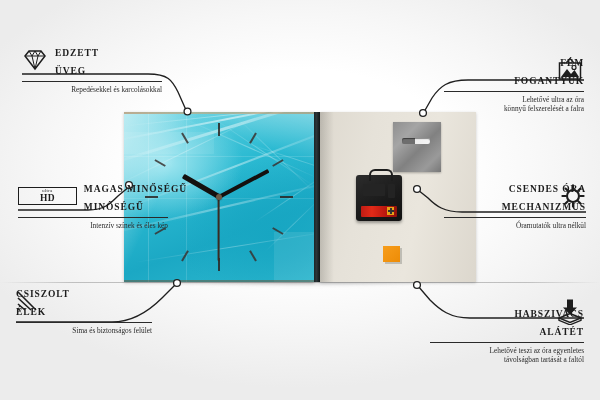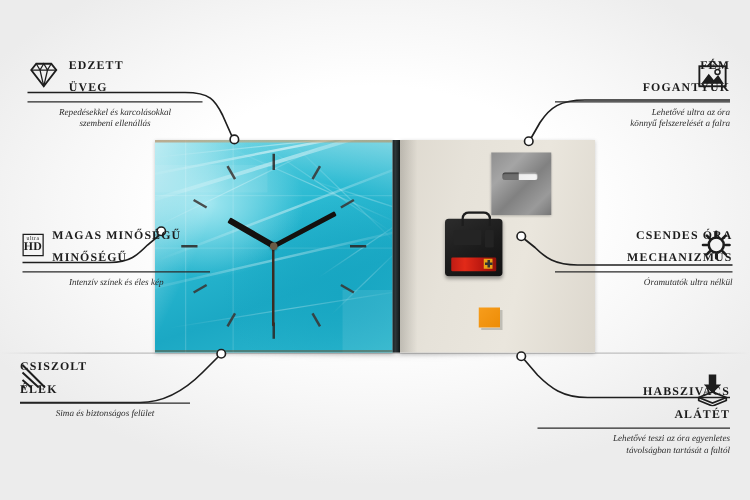--- a/index.html
+++ b/index.html
@@ -86,26 +86,26 @@
   .foampad{
     position:absolute;left:63px;top:134px;width:17px;height:16px;
     background:linear-gradient(135deg,#f79d1c,#ed8c06);
     box-shadow:2px 2px 0 rgba(140,140,132,.45);
   }
   .back-shade{position:absolute;left:0;top:0;width:14px;height:170px;background:linear-gradient(90deg,rgba(60,60,55,.22),rgba(60,60,55,0));}
   
   .callout{position:absolute;}
   .ttl{font-size:9.5px;letter-spacing:.9px;color:#1c1c1c;line-height:11.5px;font-weight:bold;white-space:nowrap;}
   .rule{height:1px;background:#2a2a2a;margin:3px 0 3px;}
-  .sub{font-size:7.3px;line-height:9px;color:#2b2b2b;white-space:nowrap;font-style:italic;}
+  .sub{font-size:7.3px;line-height:9px;color:#2b2b2b;white-space:nowrap;}
   .ico{position:absolute;color:#1d1d1d;}
   svg{display:block;}
   .lead{position:absolute;left:0;top:0;width:600px;height:400px;pointer-events:none;}
   
-  .c-l .ttl,.c-l .sub{text-align:center;}
+  .c-l .ttl,.c-l .sub{text-align:right;}
   .c-r .ttl,.c-r .sub{text-align:right;}
 </style>
 </head>
 <body>
 
 <div class="stage">
 
   <div class="ground-shadow"></div>
   <div class="surface-line"></div>
 
@@ -226,26 +226,25 @@
           <path d="M3 8 L23 8 M7 3 L10 8 L13 21 M19 3 L16 8 L13 21 M10 8 L13 3 L16 8" fill="none" stroke="#1d1d1d" stroke-width="1"></path>
         </svg>
       </span>
       <span>
         <span class="ttl">EDZETT</span><br>
         <span class="ttl">ÜVEG</span>
       </span>
     </div>
     <div class="rule" style="width:140px;"></div>
     <div class="sub">Repedésekkel és karcolásokkal</div>
-    <div class="sub">szembeni ellenállás</div>
   </div>
 
   <div class="callout c-l" style="left:18px;top:178px;width:150px;">
     <div style="display:flex;align-items:center;gap:7px;">
-      <span class="ico" style="position:relative;display:inline-block;border:1.3px solid #1d1d1d;padding:1px 0 1px;line-height:1;text-align:center;">
+      <span class="ico" style="position:relative;display:inline-block;border:1.3px solid #1d1d1d;padding:1px 21px 1px;line-height:1;text-align:center;">
         <span style="display:block;font-size:4.6px;letter-spacing:.4px;">ultra</span>
         <span style="display:block;font-size:9.5px;font-weight:bold;letter-spacing:.3px;">HD</span>
       </span>
       <span>
         <span class="ttl">MAGAS MINŐSÉGŰ</span><br>
         <span class="ttl">MINŐSÉGŰ</span>
       </span>
     </div>
     <div class="rule" style="width:150px;"></div>
     <div class="sub">Intenzív színek és éles kép</div>
@@ -260,21 +259,21 @@
       </span>
       <span>
         <span class="ttl">CSISZOLT</span><br>
         <span class="ttl">ÉLEK</span>
       </span>
     </div>
     <div class="rule" style="width:136px;"></div>
     <div class="sub">Sima és biztonságos felület</div>
   </div>
 
-  <div class="callout c-r" style="left:444px;top:42px;width:140px;">
+  <div class="callout c-r" style="left:444px;top:52px;width:140px;">
     <div style="display:flex;align-items:center;justify-content:flex-end;gap:7px;">
       <span style="text-align:right;">
         <span class="ttl">FÉM</span><br>
         <span class="ttl">FOGANTYÚK</span>
       </span>
       <span class="ico">
         <svg width="28" height="26" viewBox="0 0 28 26">
           <path d="M14 1.5 L10 6 M14 1.5 L18 6" stroke="#1d1d1d" stroke-width="1.2" fill="none"></path>
           <rect x="3.5" y="6" width="21" height="16" fill="none" stroke="#1d1d1d" stroke-width="1.5"></rect>
           <path d="M5 20 L11 12 L15 17 L18.5 13 L23 20 Z" fill="#1d1d1d"></path>

